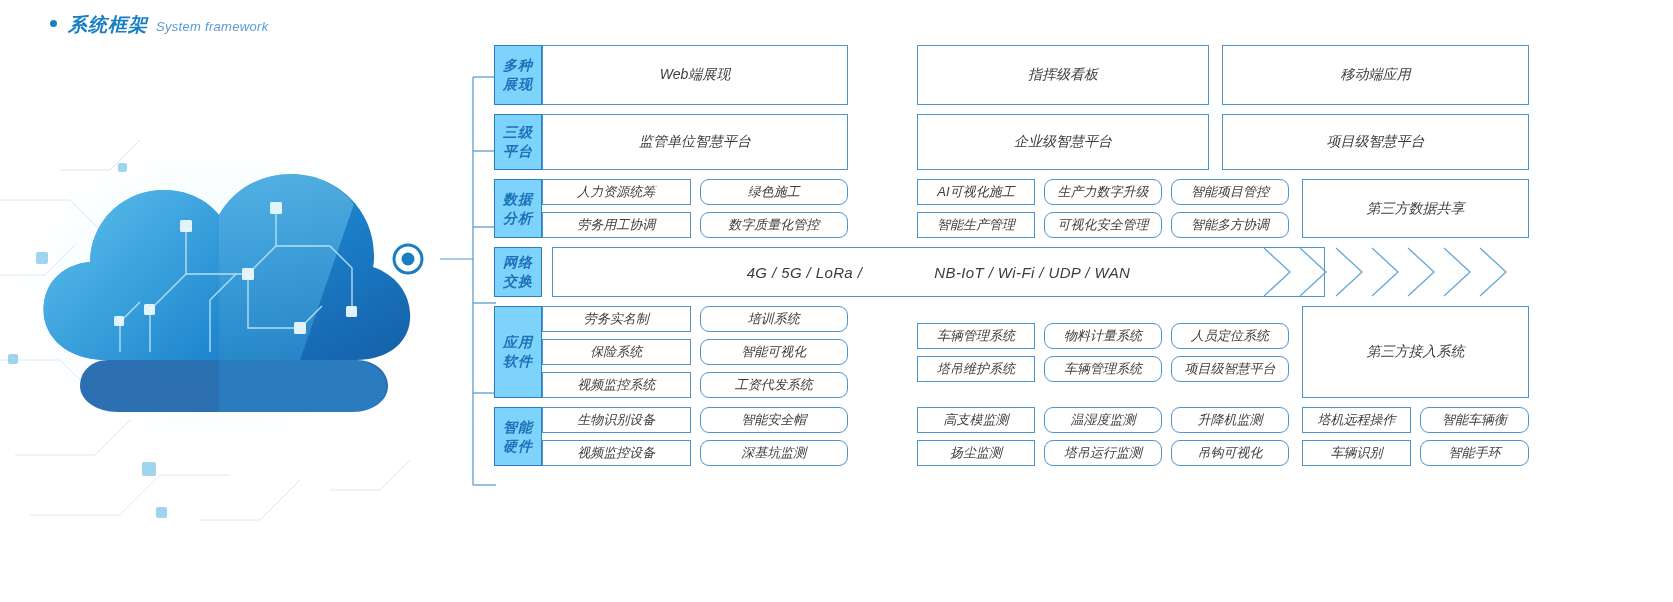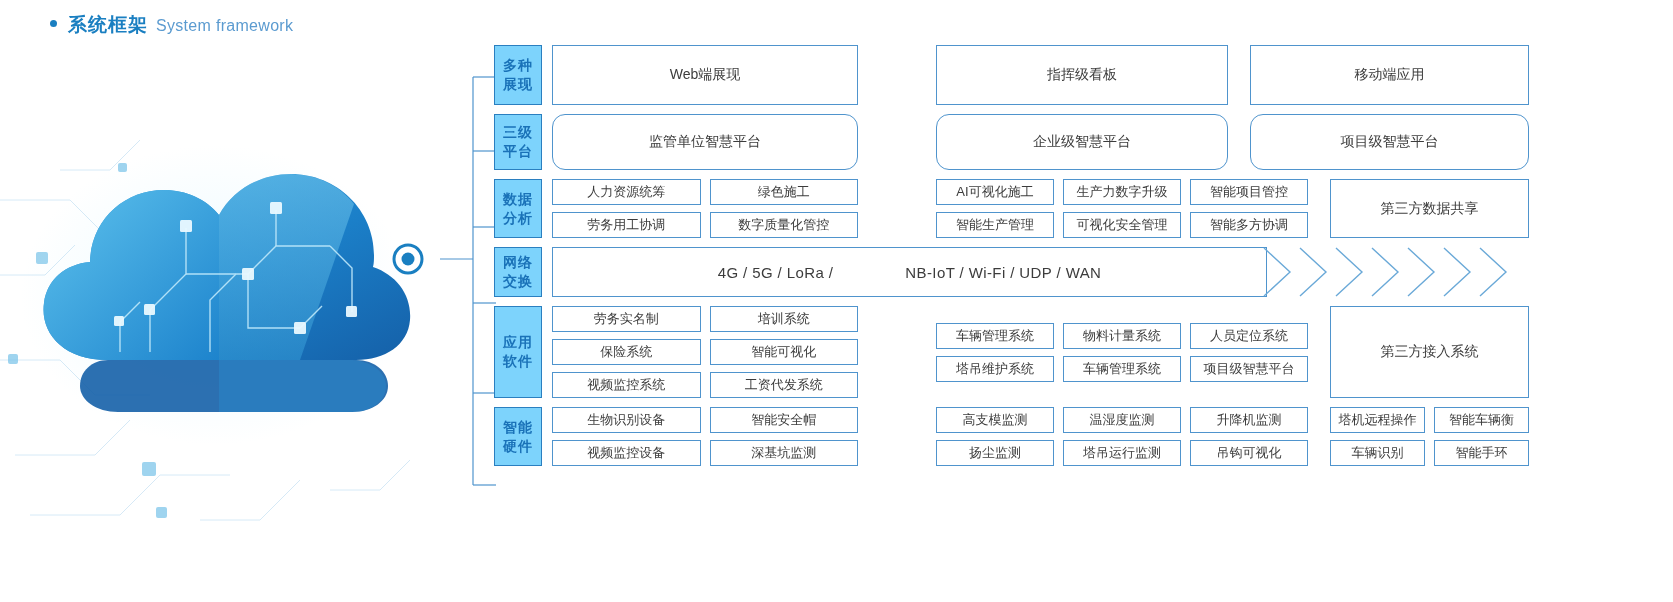--- a/index.html
+++ b/index.html
@@ -8,20 +8,21 @@
     margin: 0; padding: 0;
     background: #ffffff;
     font-family: "Liberation Sans", "DejaVu Sans", sans-serif;
   }
   #page {
     position: relative;
     width: 1673px;
     height: 602px;
     overflow: hidden;
     background: #ffffff;
+    font-style: italic;
   }
 
   
   .header {
     position: absolute;
     left: 50px; top: 12px;
     display: flex;
     align-items: baseline;
     gap: 8px;
   }
@@ -34,21 +35,21 @@
     top: -4px;
     margin-right: 3px;
   }
   .header .title-cn {
     font-size: 19px;
     font-weight: bold;
     color: #1a7fc1;
     letter-spacing: 1px;
   }
   .header .title-en {
-    font-size: 16px;
+    font-size: 13px;
     color: #5b9bd0;
     letter-spacing: .3px;
   }
 
   
   .cloud-art {
     position: absolute;
     left: 0; top: 60px;
     width: 470px; height: 490px;
     pointer-events: none;
@@ -85,22 +86,21 @@
     align-items: center;
     justify-content: center;
     text-align: center;
     letter-spacing: 1px;
     background: #7dd3fc;
     white-space: pre-line;
   }
   .row-body {
     flex: 1 1 auto;
     display: flex;
-    gap: 12px;
-    margin-left: 10px;
+    gap: 3px;
   }
 
   
   .group {
     display: flex;
     flex-direction: column;
     justify-content: center;
   }
   .group + .group { margin-left: 10px; }
 
@@ -114,25 +114,25 @@
     color: #3c3c3c;
     font-size: 13px;
     display: flex;
     align-items: center;
     justify-content: center;
     text-align: center;
     background: #fff;
     white-space: nowrap;
     padding: 0 4px;
   }
-  .box + .box { margin-left: 9px; }
+  .box + .box { margin-left: 9px; border-radius: 9px; }
 
   
   .r1 .box { height: 60px; font-size: 14px; }
-  .r2 .box { height: 56px; font-size: 14px; border-radius: 13px; }
+  .r2 .box { height: 56px; font-size: 14px; }
   .r3 .box { height: 26px; }
   .r5 .box { height: 26px; }
   .r6 .box { height: 26px; }
 
   .wide-box {
     border: 1px solid #4f94cd;
     color: #3c3c3c;
     font-size: 14px;
     display: flex;
     align-items: center;
@@ -149,21 +149,21 @@
   }
   .net-body {
     flex: 1 1 auto;
     margin-left: 10px;
     position: relative;
     height: 50px;
   }
   .net-plate {
     position: absolute;
     left: 0; top: 0;
-    width: 715px; height: 50px;
+    width: 773px; height: 50px;
     border: 1px solid #4f94cd;
     display: flex;
     align-items: center;
     justify-content: center;
     gap: 72px;
     background: #fff;
   }
   .net-plate span {
     font-size: 15px;
     color: #3c3c3c;

